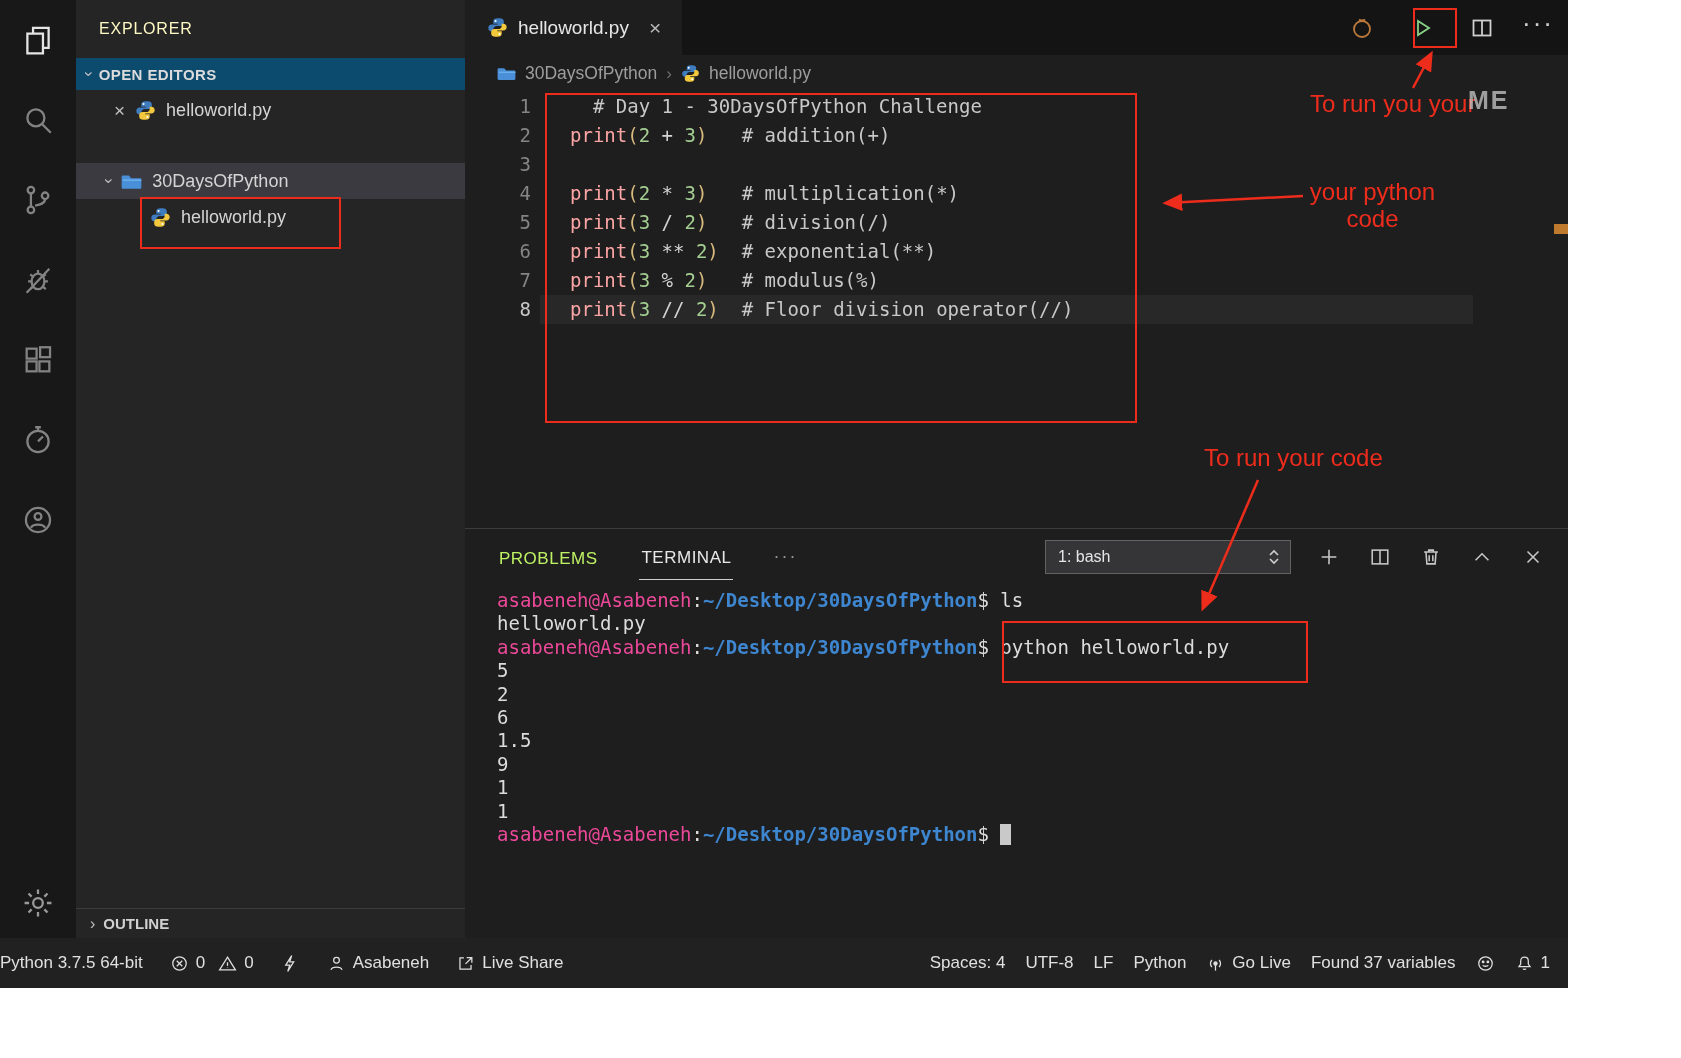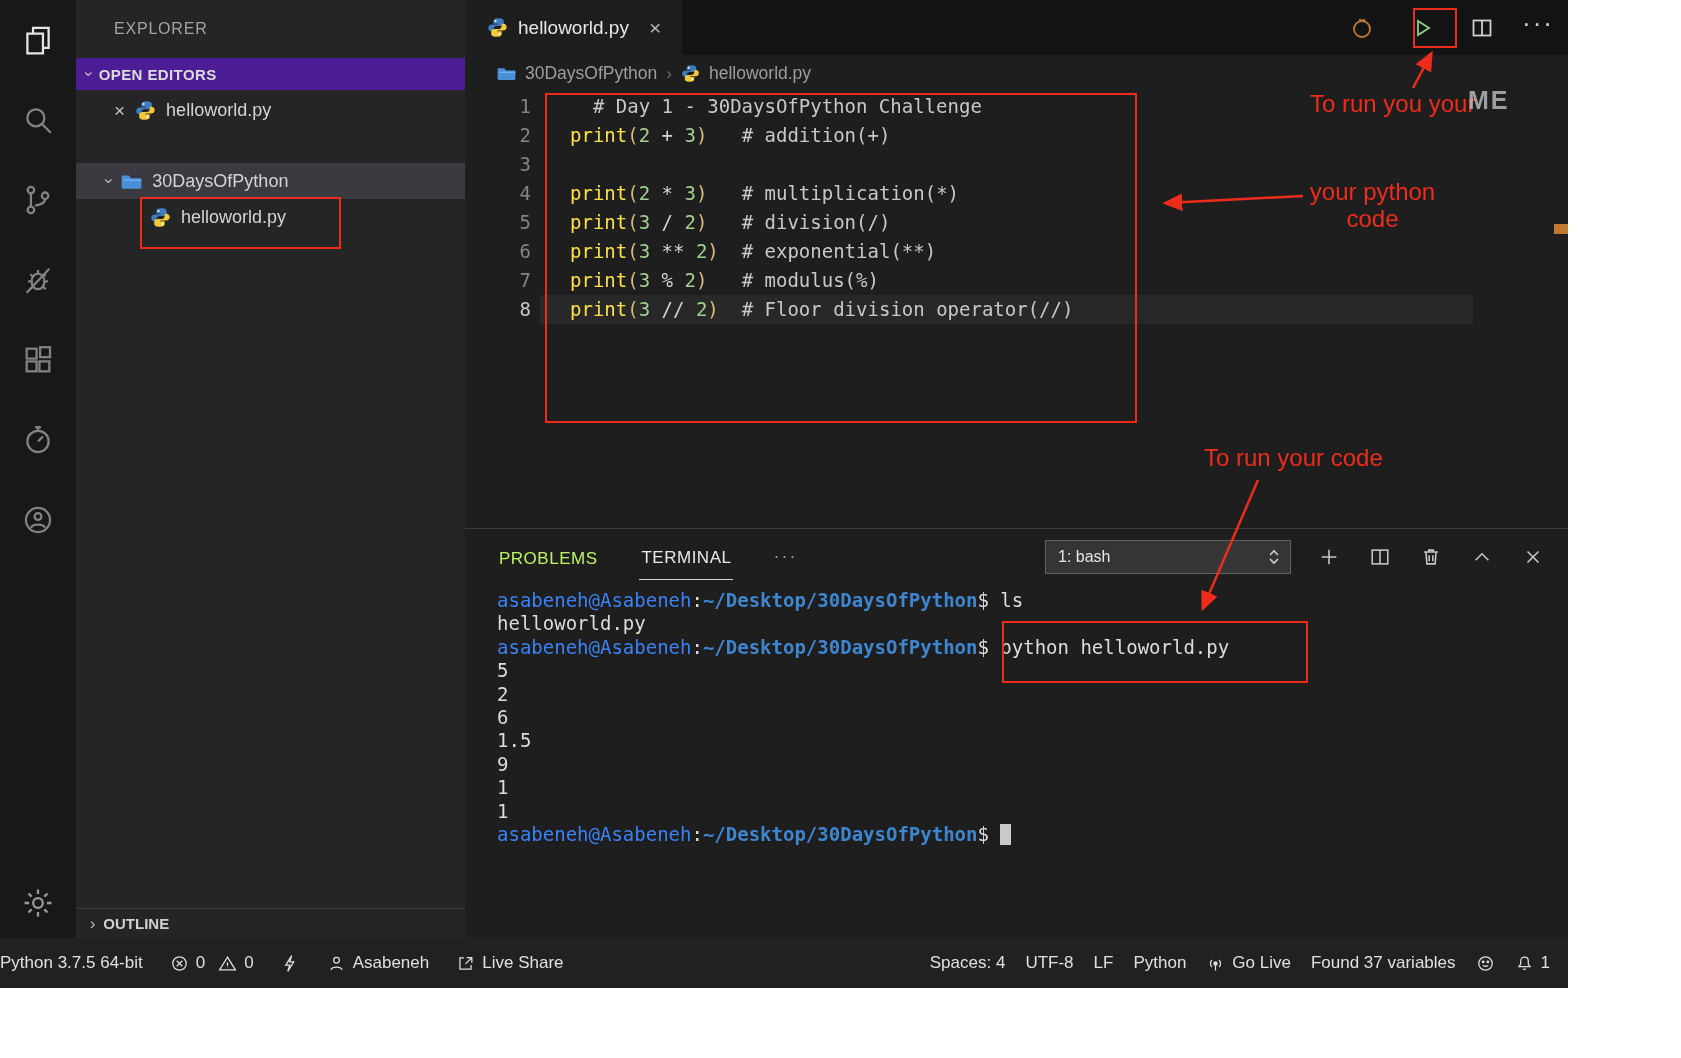--- a/index.html
+++ b/index.html
@@ -11,22 +11,22 @@
 
 .activitybar{position:absolute;left:0;top:0;width:76px;height:938px;background:#181818;z-index:5}
 .ab-item{width:76px;height:80px;display:flex;align-items:center;justify-content:center;color:#838383;cursor:pointer}
 .ab-item.active{color:#e5e5e5}
 .ab-item svg{width:34px;height:34px;fill:none;stroke:currentColor;stroke-width:1.6}
 .ab-bottom{position:absolute;bottom:0;left:0;width:76px;height:70px;display:flex;align-items:center;justify-content:center;color:#9a9a9a}
 .ab-bottom svg{width:34px;height:34px;fill:none;stroke:currentColor;stroke-width:1.6}
 
 
 .sidebar{position:absolute;left:76px;top:0;width:389px;height:938px;background:#252526;color:#cccccc;z-index:4}
-.sb-title{position:absolute;top:0;left:0;right:1px;height:58px;display:flex;align-items:center;padding-left:38px;font-size:16px;letter-spacing:.8px;color:#a3a3a3}
-.sb-header{position:absolute;left:0;right:0;background:#4c1d95;display:flex;align-items:center;gap:7px;padding-left:10px;font-size:15px;font-weight:bold;color:#dcdcdc;letter-spacing:.4px;cursor:pointer}
+.sb-title{position:absolute;top:0;left:0;right:1px;height:58px;display:flex;align-items:center;padding-left:23px;font-size:16px;letter-spacing:.8px;color:#fef9c3}
+.sb-header{position:absolute;left:0;right:0;background:#0c4a6e;display:flex;align-items:center;gap:7px;padding-left:10px;font-size:15px;font-weight:bold;color:#dcdcdc;letter-spacing:.4px;cursor:pointer}
 .sb-item{position:absolute;left:0;right:0;display:flex;align-items:center;gap:10px;font-size:18px;color:#d4d4d4;cursor:pointer}
 .sb-item.selected{background:#3a3a40}
 .sb-outline{position:absolute;bottom:0;left:0;right:0;height:30px;border-top:1px solid #3c3c3c;display:flex;align-items:center;gap:8px;padding-left:14px;font-size:15px;font-weight:bold;color:#d0d0d0;cursor:pointer}
 .chev{display:inline-block;color:#c0c0c0;font-size:16px;font-weight:normal;transform:rotate(90deg)}
 .chev.right{transform:none}
 .x-close{color:#c0c0c0;font-size:19px;line-height:1}
 .pyico{width:21px;height:21px}
 .foldico{width:21px;height:21px}
 
 
@@ -42,39 +42,39 @@
 .breadcrumb{position:absolute;top:55px;left:0;right:0;height:37px;background:#1e1e1e;display:flex;align-items:center;gap:9px;padding-left:32px;font-size:17.5px;color:#9d9d9d}
 .bc-sep{color:#6f6f6f;font-size:17px}
 .editor{position:absolute;top:92px;left:0;right:0;height:436px;background:#1e1e1e;font-family:"DejaVu Sans Mono",monospace;font-size:19px;line-height:29px;cursor:text}
 .code-line{position:relative;height:29px;white-space:pre}
 .code-line .ln{position:absolute;left:0;top:0;width:66px;text-align:right;color:#858585;z-index:1}
 .code-line .code{position:absolute;left:105px;top:0;z-index:1;white-space:pre}
 .code-line.active::before{content:"";position:absolute;left:75px;top:0;width:933px;height:29px;background:#282828}
 .code-line.active .ln{color:#c8c8c8}
 .tok-pl{color:#d4d4d4}
 .tok-cm{color:#c8c8c8}
-.tok-fn{color:#fde047}
+.tok-fn{color:#fca5a5}
 .tok-pa{color:#d7ba7d}
 .tok-nu{color:#a5cf92}
 .ruler-mark{position:absolute;top:224px;left:1554px;width:14px;height:10px;background:#c07a2e;z-index:6}
 
 
 .panel{position:absolute;top:528px;left:0;right:0;bottom:0;background:#1e1e1e;border-top:1px solid #3c3c3c}
 .panel-tabs{display:flex;align-items:center;gap:40px;height:55px;padding-left:32px;font-size:17px;letter-spacing:.5px}
 .ptab{color:#bef264;cursor:pointer;padding:15px 2px 11px}
 .ptab.active{color:#e8e8e8;border-bottom:1.5px solid #cfcfcf}
 .ptab-more{color:#9a9a9a;font-size:18px;letter-spacing:2px;cursor:pointer}
 .panel-controls{position:absolute;top:11px;right:22px;display:flex;align-items:center;gap:25px}
 .shell-select{width:246px;height:34px;background:#353537;border:1px solid #626262;display:flex;align-items:center;justify-content:space-between;padding:0 8px 0 12px;font-size:16px;color:#e5e5e5;cursor:pointer}
 .pc-btn{width:26px;height:26px;display:flex;align-items:center;justify-content:center;color:#c8c8c8;cursor:pointer}
 .pc-btn svg{width:22px;height:22px;fill:none;stroke:currentColor;stroke-width:1.7}
 .term{position:absolute;top:55px;left:0;right:0;bottom:0;padding:5px 0 0 32px;font-family:"DejaVu Sans Mono",monospace;font-size:19px;cursor:text}
 .trow{height:23.4px;line-height:23.4px;white-space:pre}
 .t-fg{color:#dcdcdc}
-.t-user{color:#3b82f6}
+.t-user{color:#ec4899}
 .t-path{color:#3e86d0;font-weight:bold}
 .t-cursor{display:inline-block;width:11px;height:21px;background:#c9c9c9;vertical-align:-4px}
 
 
 .statusbar{position:absolute;left:0;bottom:0;width:1568px;height:50px;background:#212122;display:flex;align-items:center;color:#e0e0e0;font-size:17px;z-index:6}
 .sb-left{display:flex;align-items:flex-end;gap:27px;}
 .sb-right{margin-left:auto;display:flex;align-items:center;gap:20px;padding-right:18px}
 .st-item{display:flex;align-items:center;gap:7px;cursor:pointer;white-space:nowrap}
 .st-item svg{width:19px;height:19px;fill:none;stroke:currentColor;stroke-width:1.6}
 

